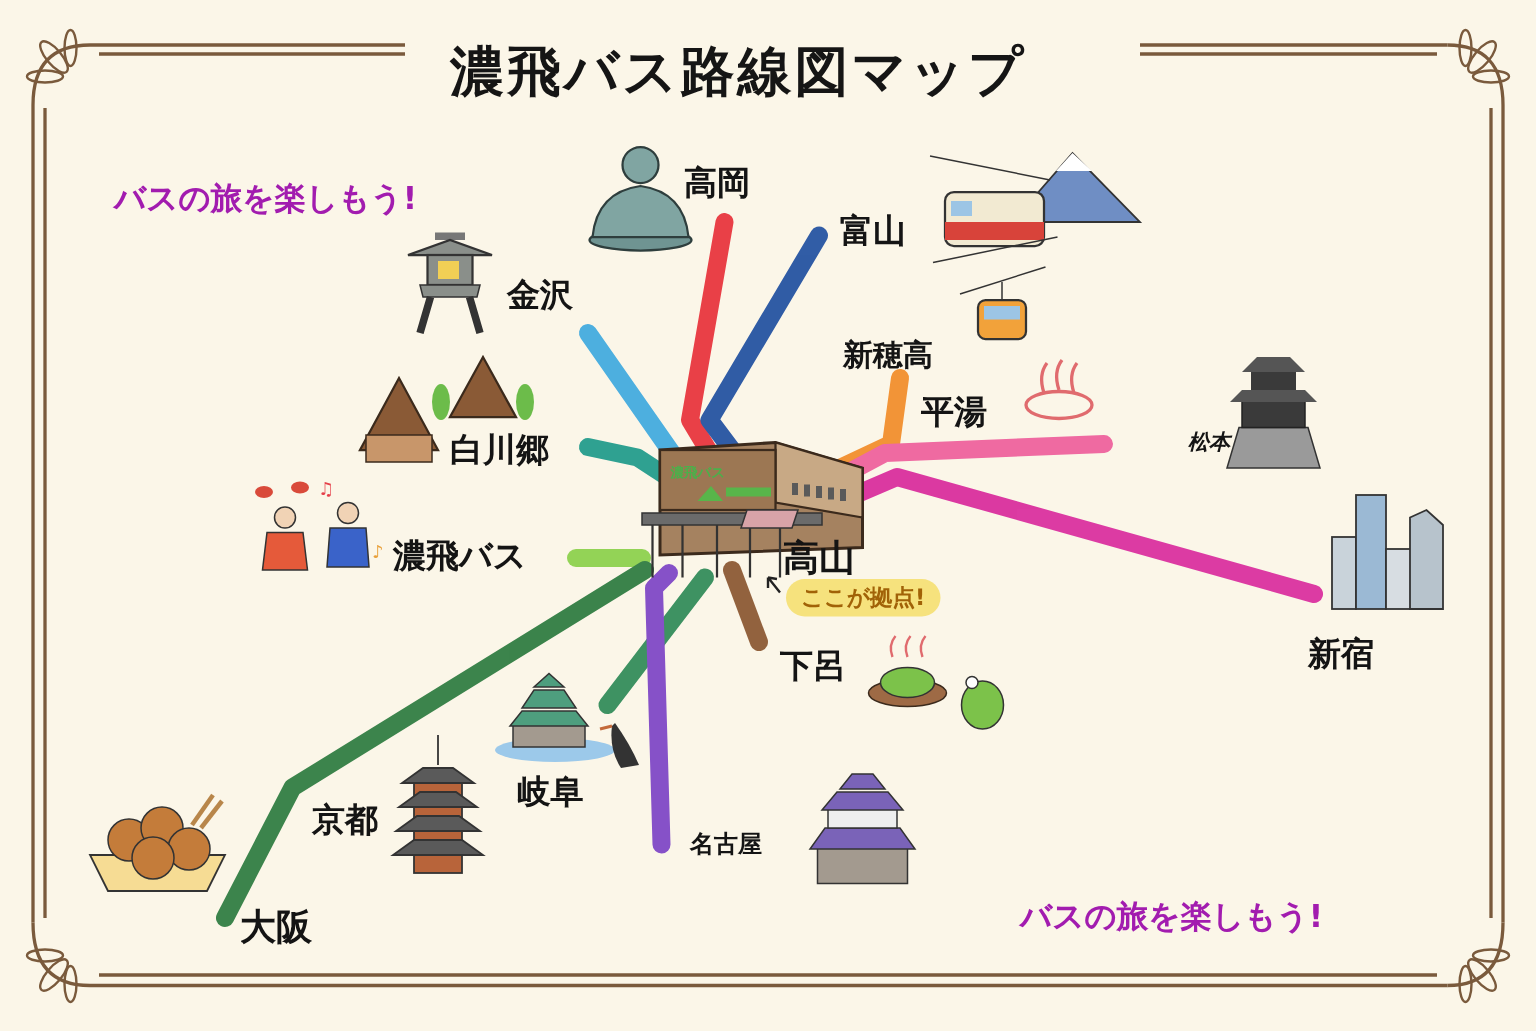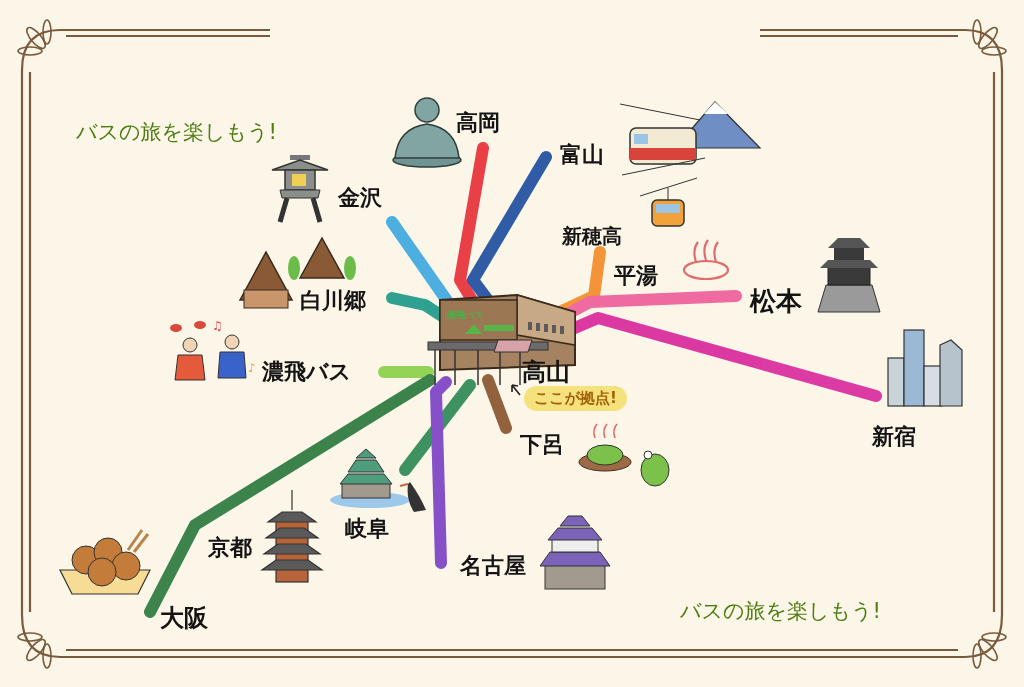--- a/index.html
+++ b/index.html
@@ -4,21 +4,21 @@
 <style>
   html, body { margin:0; padding:0; }
   body { width:1024px; height:687px; overflow:hidden; background:#fbf6e8; font-family:"DejaVu Sans", sans-serif; }
   #stage { position:relative; width:1024px; height:687px; background:#fbf6e8; }
   svg.layer { position:absolute; left:0; top:0; }
   .label { position:absolute; font-family:"DejaVu Sans", sans-serif; font-weight:bold; color:#141414; white-space:nowrap; line-height:1; }
   .label .hl { position:absolute; left:-6px; right:-8px; bottom:-5px; height:9px; border-radius:5px; opacity:.75; z-index:-1; }
   .label span.txt { position:relative; }
   .title { position:absolute; left:300px; top:24px; font-size:36px; font-weight:bold; color:#151515; letter-spacing:2px; font-family:"DejaVu Sans", sans-serif; }
   .title .hl { position:absolute; left:-16px; right:-10px; bottom:-8px; height:14px; background:#f3dc7a; border-radius:7px; opacity:.8; z-index:-1; }
-  .slogan { position:absolute; font-size:21px; font-weight:normal; color:#4d7c0f; font-family:"DejaVu Sans", sans-serif;text-align:right; }
+  .slogan { position:absolute; font-size:21px; font-weight:bold; color:#a21caf; font-family:"DejaVu Sans", sans-serif;text-align:right; }
   .slogan .hl { position:absolute; left:-10px; right:-8px; bottom:-6px; height:12px; background:#f0c98a; border-radius:6px; opacity:.8; z-index:-1; }
   .callout { position:absolute; left:524px; top:386px; font-size:15px; font-weight:bold; color:#a16207; padding:3px 10px; background:#f6e27d; border-radius:14px; font-family:"DejaVu Sans", sans-serif; }
 </style>
 </head>
 <body>
 
 <div id="stage">
 
   <svg class="layer" width="1024" height="687">
     <g fill="none" stroke="#7a5a3c" stroke-width="2.2">
@@ -209,20 +209,21 @@
       <circle cx="102" cy="572" r="14" fill="#c47c3a" stroke="#333"></circle>
       <line x1="128" y1="550" x2="142" y2="530" stroke="#b8864a" stroke-width="3"></line>
       <line x1="134" y1="552" x2="148" y2="534" stroke="#b8864a" stroke-width="3"></line>
     </g>
 
     <path d="M520,395 L512,385 M512,385 L512,392 M512,385 L518,386" stroke="#222" stroke-width="1.6" fill="none"></path>
   </svg>
 
   <div class="title">
     <span class="hl"></span>
+    <span>濃飛バス路線図マップ</span>
   </div>
 
   <div class="slogan" style="left:76px; top:118px;">
     <span class="hl"></span>
     <span>バスの旅を楽しもう!</span>
   </div>
 
   <div class="slogan" style="left:680px; top:597px;">
     <span class="hl"></span>
     <span>バスの旅を楽しもう!</span>
@@ -245,41 +246,41 @@
     <span class="txt">新穂高</span>
   </div>
   <div class="label" style="left:300px; top:290px; font-size:22px;">
     <span class="hl" style="background:#1e9a8a;"></span>
     <span class="txt">白川郷</span>
   </div>
   <div class="label" style="left:614px; top:265px; font-size:22px;">
     <span class="hl" style="background:#ee5f9c;"></span>
     <span class="txt">平湯</span>
   </div>
-  <div class="label" style="left:750px; top:288px; font-size:26px;">
+  <div class="label" style="left:792px; top:288px; font-size:14px;font-style:italic;">
     <span class="hl" style="background:#ee5f9c;"></span>
     <span class="txt">松本</span>
   </div>
   <div class="label" style="left:262px; top:361px; font-size:22px;">
     <span class="hl" style="background:#8bd14a;"></span>
     <span class="txt">濃飛バス</span>
   </div>
   <div class="label" style="left:872px; top:426px; font-size:22px;">
     <span class="hl" style="background:#d92a9c;"></span>
     <span class="txt">新宿</span>
   </div>
   <div class="label" style="left:520px; top:434px; font-size:22px;">
     <span class="hl" style="background:#8a5630;"></span>
     <span class="txt">下呂</span>
   </div>
   <div class="label" style="left:345px; top:518px; font-size:22px;">
     <span class="hl" style="background:#2f8a57;"></span>
     <span class="txt">岐阜</span>
   </div>
-  <div class="label" style="left:460px; top:555px; font-size:22px;">
+  <div class="label" style="left:460px; top:555px; font-size:16px;">
     <span class="hl" style="background:#7d44c6;"></span>
     <span class="txt">名古屋</span>
   </div>
   <div class="label" style="left:208px; top:537px; font-size:22px;">
     <span class="hl" style="background:#8bd14a;"></span>
     <span class="txt">京都</span>
   </div>
   <div class="label" style="left:160px; top:606px; font-size:24px;">
     <span class="hl" style="background:#8bd14a;"></span>
     <span class="txt">大阪</span>

